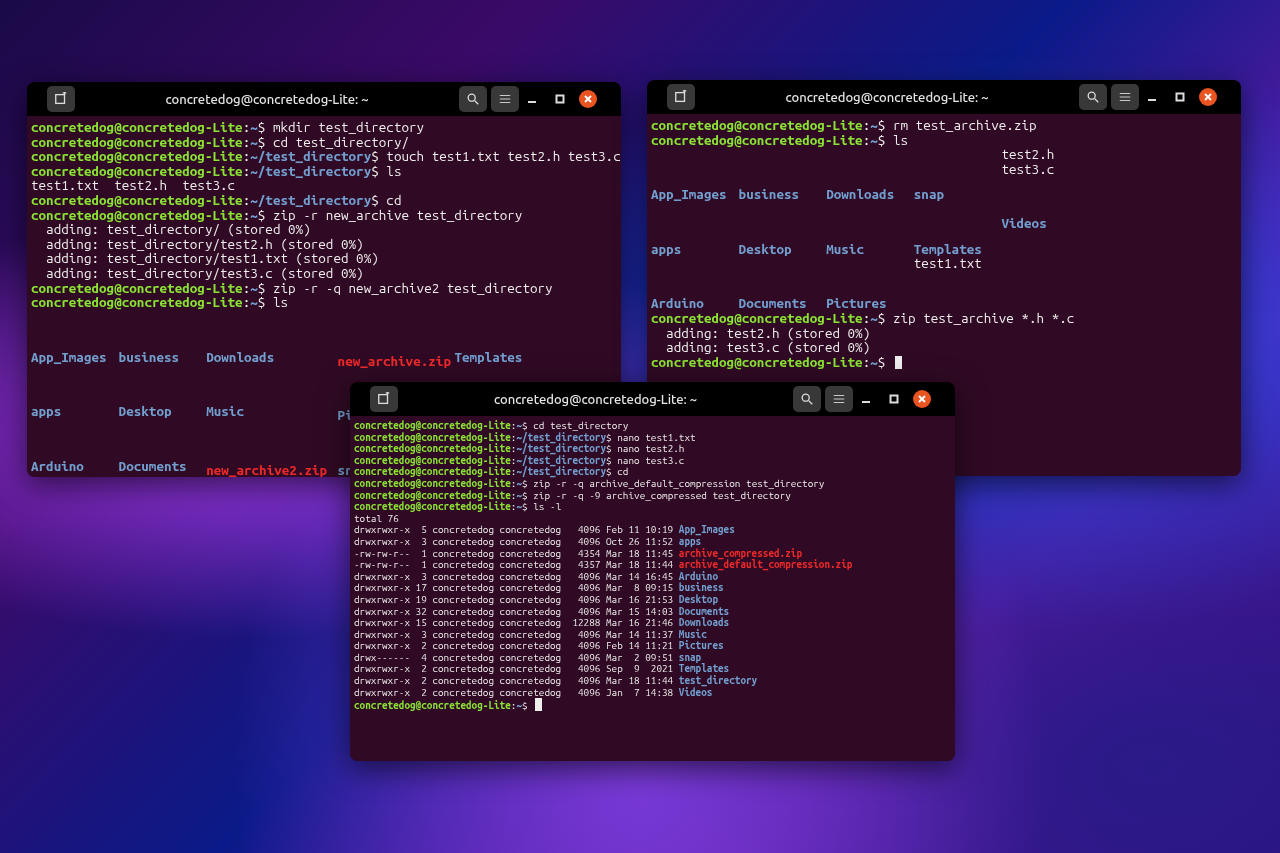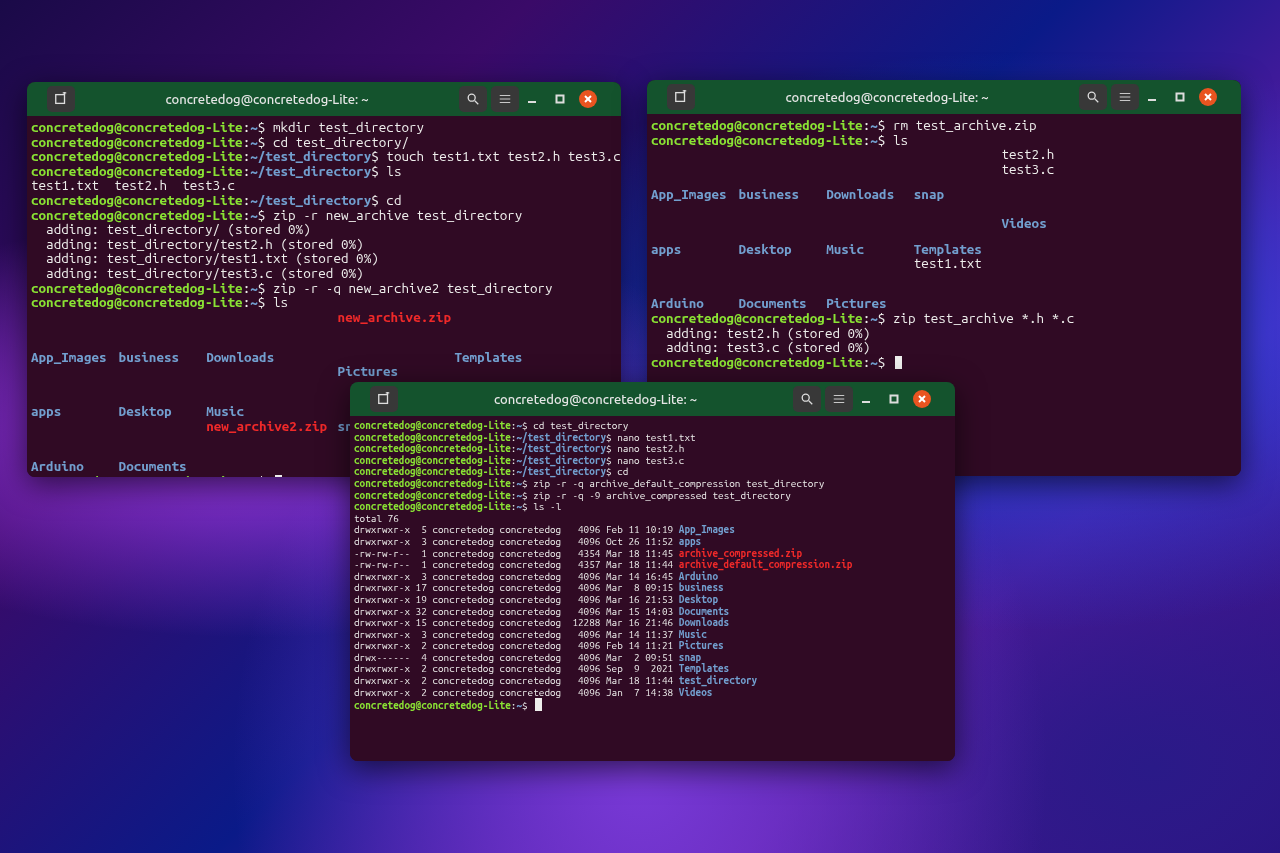--- a/index.html
+++ b/index.html
@@ -17,21 +17,21 @@
   }
   .window {
     position: absolute;
     border-radius: 8px;
     overflow: hidden;
     box-shadow: 0 8px 30px rgba(0,0,0,0.6);
     background: #300a24;
   }
   .titlebar {
     height: 34px;
-    background: #14532d;
+    background: #000000;
     display: flex;
     align-items: center;
     padding: 0 20px;
     gap: 4px;
   }
   .tb-left { display:flex; gap:4px; align-items:center; }
   .tb-btn {
     width: 28px; height: 26px;
     background: #383838; border-radius:5px;
     display:flex;align-items:center;justify-content:center;
@@ -51,21 +51,21 @@
     line-height: 14.6px;
     color: #eeeeec;
     white-space: pre;
     height: calc(100% - 34px);
     overflow: hidden;
   }
   .termbody.small { font-size:10px; line-height:11.6px; }
   .ug { color:#8ae234; font-weight:bold; }   
   .ph { color:#729fcf; font-weight:bold; }   
   .dir { color:#729fcf; font-weight:bold;margin-top:40px; }  
-  .arch { color:#ef2929; font-weight:bold; } 
+  .arch { color:#ef2929; font-weight:bold;margin-top:44px; } 
   .plain { color:#eeeeec; }
   .dollar { color:#eeeeec; }
   .cursor { display:inline-block;width:7px;height:13px;background:#eeeeec;vertical-align:-2px;margin-left:2px;}
   .lsgrid { display:flex; }
   .lscol { display:flex; flex-direction:column; }
 </style>
 </head>
 <body>
 
 <div class="window" id="winA" style="left: 27px; top: 82px; width: 594px; height: 395px;">

